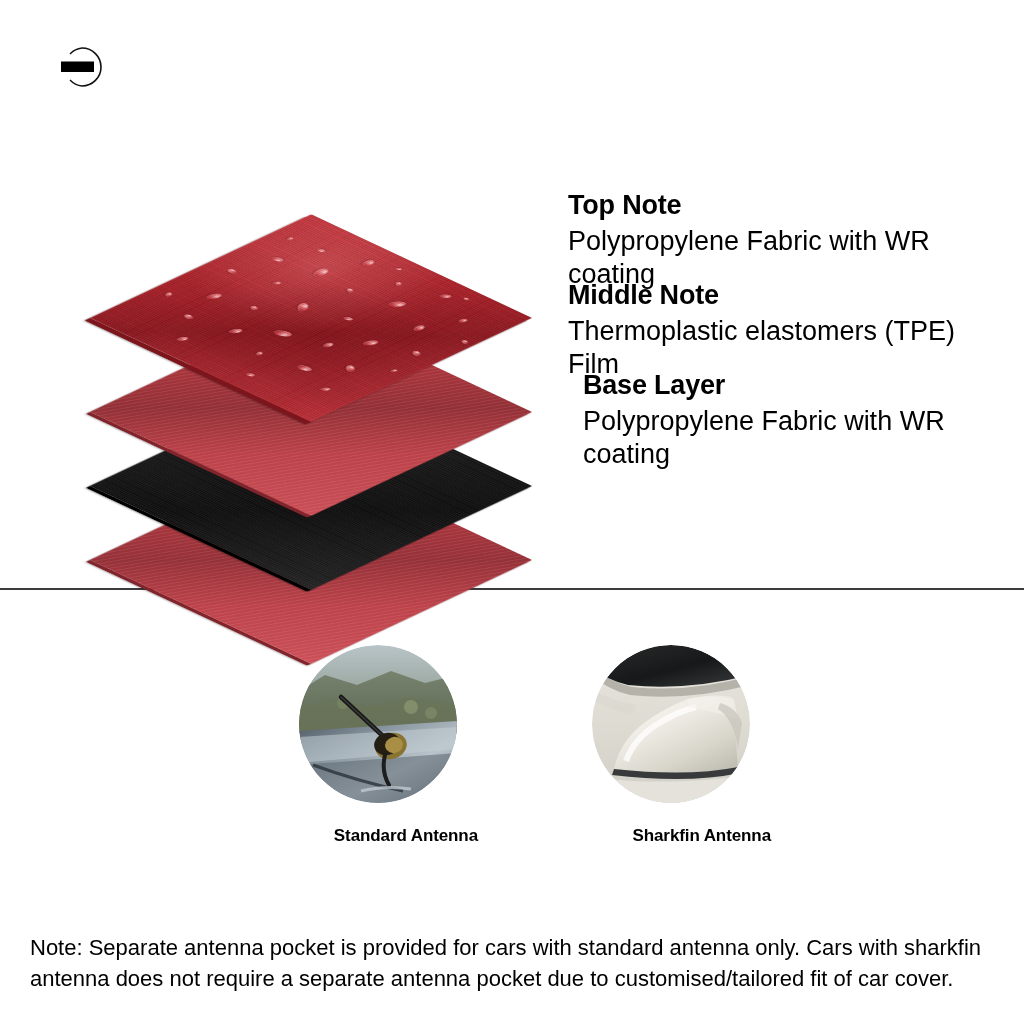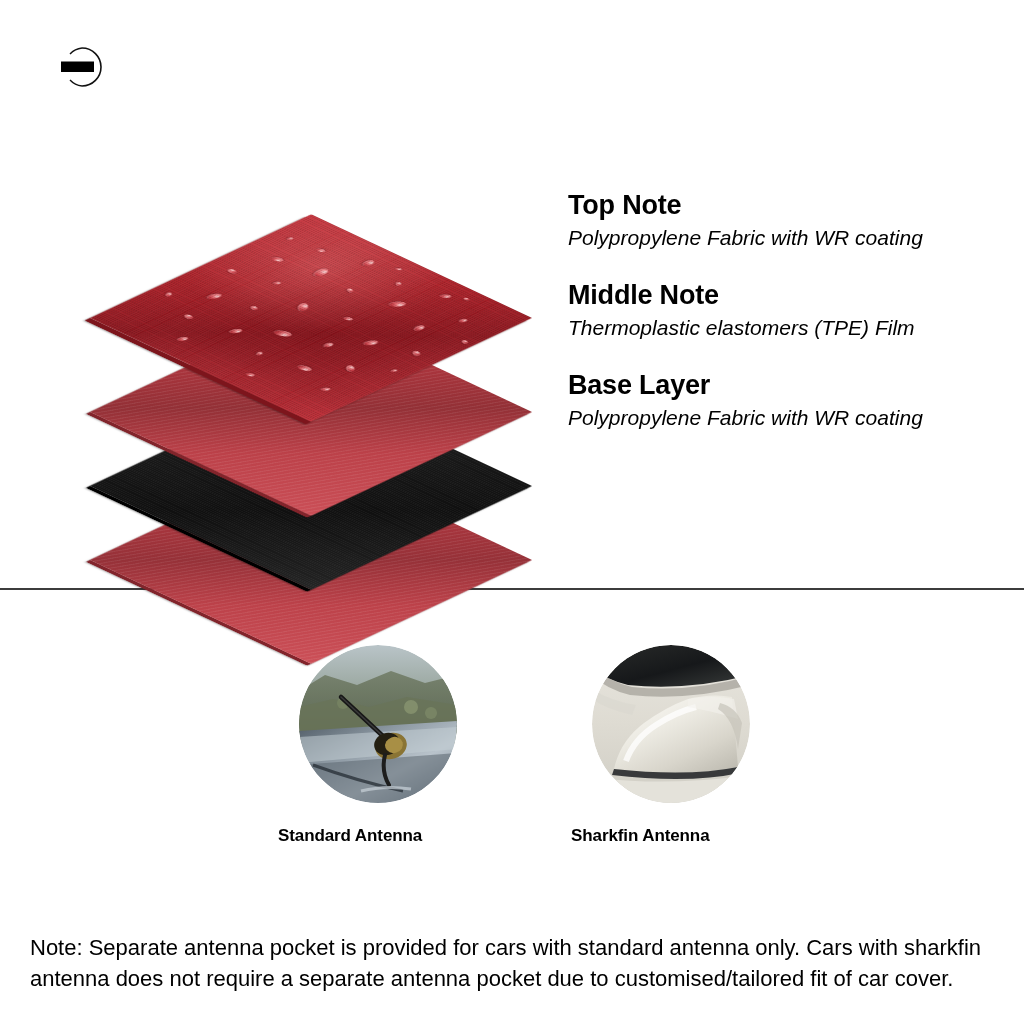--- a/index.html
+++ b/index.html
@@ -126,51 +126,50 @@
   }
 
   
   .layer-text {
     position: absolute;
     left: 568px;
     width: 430px;
   }
   #layer-text-0 { top: 190px; }
   #layer-text-1 { top: 280px; }
-  #layer-text-2 { top: 370px; }
+  #layer-text-2 { top: 370px; margin-left: 15px; }
   .layer-heading {
     font-size: 27px;
     font-weight: bold;
     letter-spacing: -.2px;
     line-height: 1.18;
     margin: 0;
   }
   .layer-sub {
-    font-size: 21px;
+    font-size: 27px;
     font-weight: normal;
     line-height: 1.22;
     margin: 3px 0 0 0;
-    font-style: italic;
   }
 
   
   #section-divider {
     position: absolute;
     left: 0;
     top: 588px;
     width: 1024px;
     height: 2px;
     background: #3c3c3c;
   }
 
   
   .antenna-item {
     position: absolute;
     width: 200px;
-    text-align: left;
+    text-align: right;
   }
   #antenna-item-0 { left: 278px; top: 645px; }
   #antenna-item-1 { left: 571px; top: 645px; }
   .antenna-photo {
     width: 158px;
     height: 158px;
     margin: 0 auto;
     border-radius: 50%;
     overflow: hidden;
     position: relative;

